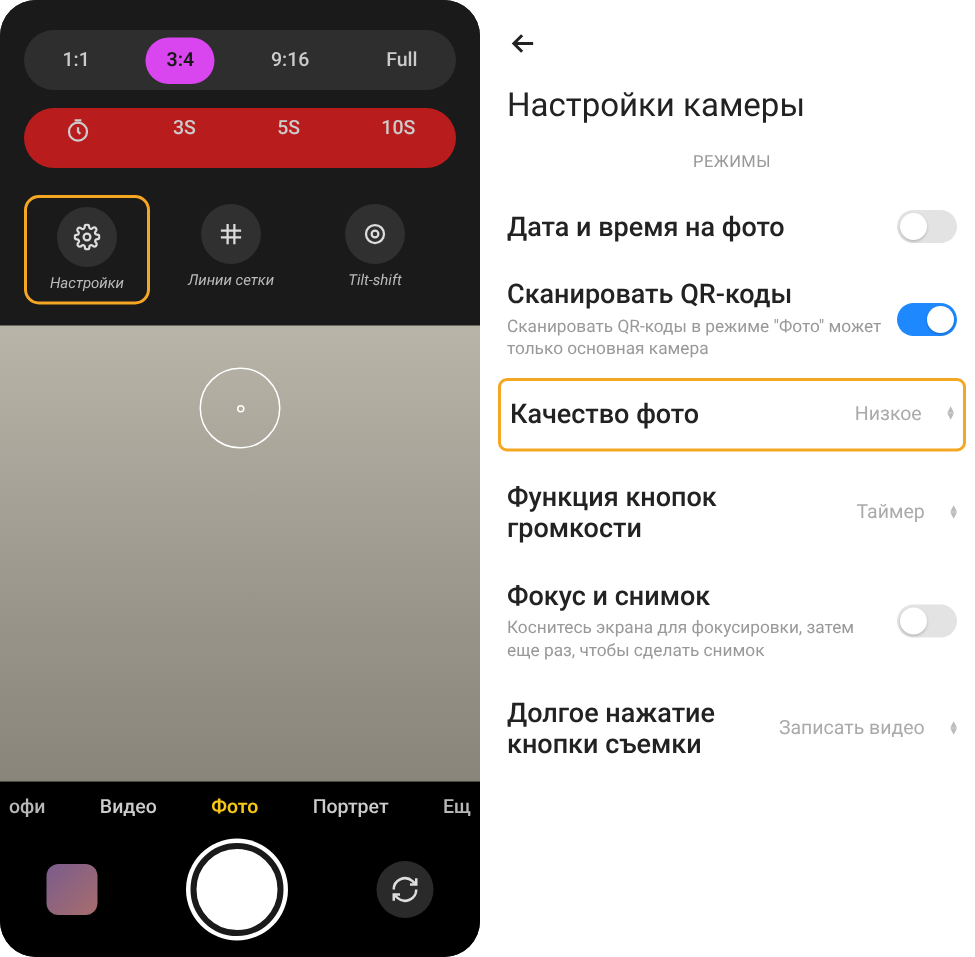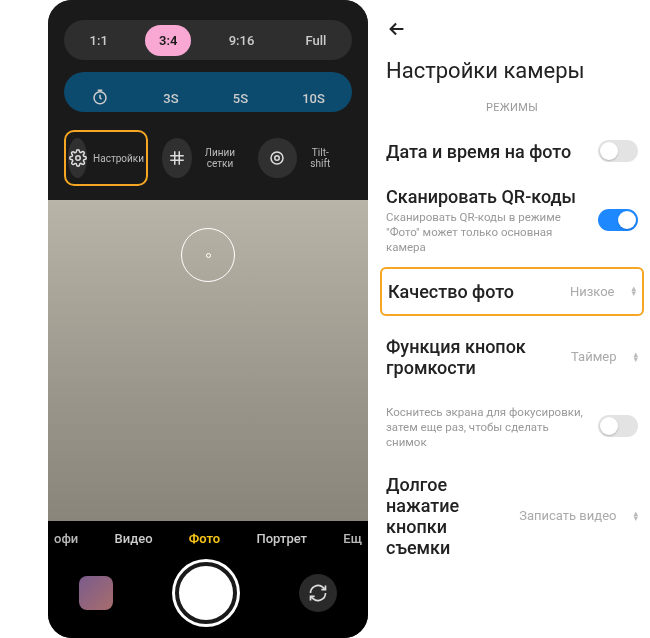--- a/index.html
+++ b/index.html
@@ -13,21 +13,20 @@
     }
     .phone-left {
       width: 320px;
       height: 638px;
       border-radius: 24px;
       overflow: hidden;
       background: #1a1a1a;
       display: flex;
       flex-direction: column;
       position: relative;
-      margin-left: 48px;
     }
     .top-panel {
       background: #1a1a1a;
       padding: 20px 16px 14px;
     }
     .ratio-row {
       background: #2e2e2e;
       border-radius: 24px;
       height: 40px;
       display: flex;
@@ -36,48 +35,49 @@
       margin-bottom: 12px;
     }
     .ratio-item {
       color: #ccc;
       font-size: 13px;
       font-weight: 500;
       padding: 8px 14px;
       border-radius: 20px;
     }
     .ratio-item.active {
-      background: #f9a8d4;
+      background: #d946ef;
       color: #1a1a1a;
       font-weight: 600;
     }
     .timer-row {
-      background: #0c4a6e;
+      background: #b91c1c;
       border-radius: 24px;
       height: 40px;
       display: flex;
-      align-items: flex-end;
+      align-items: flex-start;
       justify-content: space-around;
       margin-bottom: 18px;
     }
     .timer-icon {
       display:flex;align-items:center;justify-content:center;
     }
     .timer-item {
       color: #ccc;
       font-size: 13px;
       font-weight: 500;
       padding: 6px 12px;
     }
     .tool-row { display:flex; gap:12px; }
     .tool-item {
-      display:flex;flex-direction:row;align-items:center;gap:6px;
+      display:flex;flex-direction:column;align-items:center;gap:6px;
       padding: 6px 2px;
       border-radius: 10px;
       width: 84px;
+      font-style: italic;
     }
     .tool-item.highlight { border: 2px solid #f5a623; }
     .tool-circle {
       width: 40px;height:40px;border-radius:50%;background:#303030;
       display:flex;align-items:center;justify-content:center;
     }
     .tool-label { font-size:10px;color:#bbb;text-align:center; }
     .viewfinder {
       flex:1;background:linear-gradient(180deg,#b9b4a8 0%,#9b968b 60%, #8a857b 100%);
       position:relative;
@@ -241,20 +241,21 @@
       <div class="setting-label">Функция кнопок громкости</div>
     </div>
     <div class="value-chevron">
       <span>Таймер</span>
       <span class="chev">▴<br>▾</span>
     </div>
   </div>
 
   <div class="setting-row">
     <div class="setting-text">
+      <div class="setting-label">Фокус и снимок</div>
       <div class="setting-sub">Коснитесь экрана для фокусировки, затем еще раз, чтобы сделать снимок</div>
     </div>
     <div class="toggle"></div>
   </div>
 
   <div class="setting-row">
     <div class="setting-text">
       <div class="setting-label">Долгое нажатие кнопки съемки</div>
     </div>
     <div class="value-chevron">

